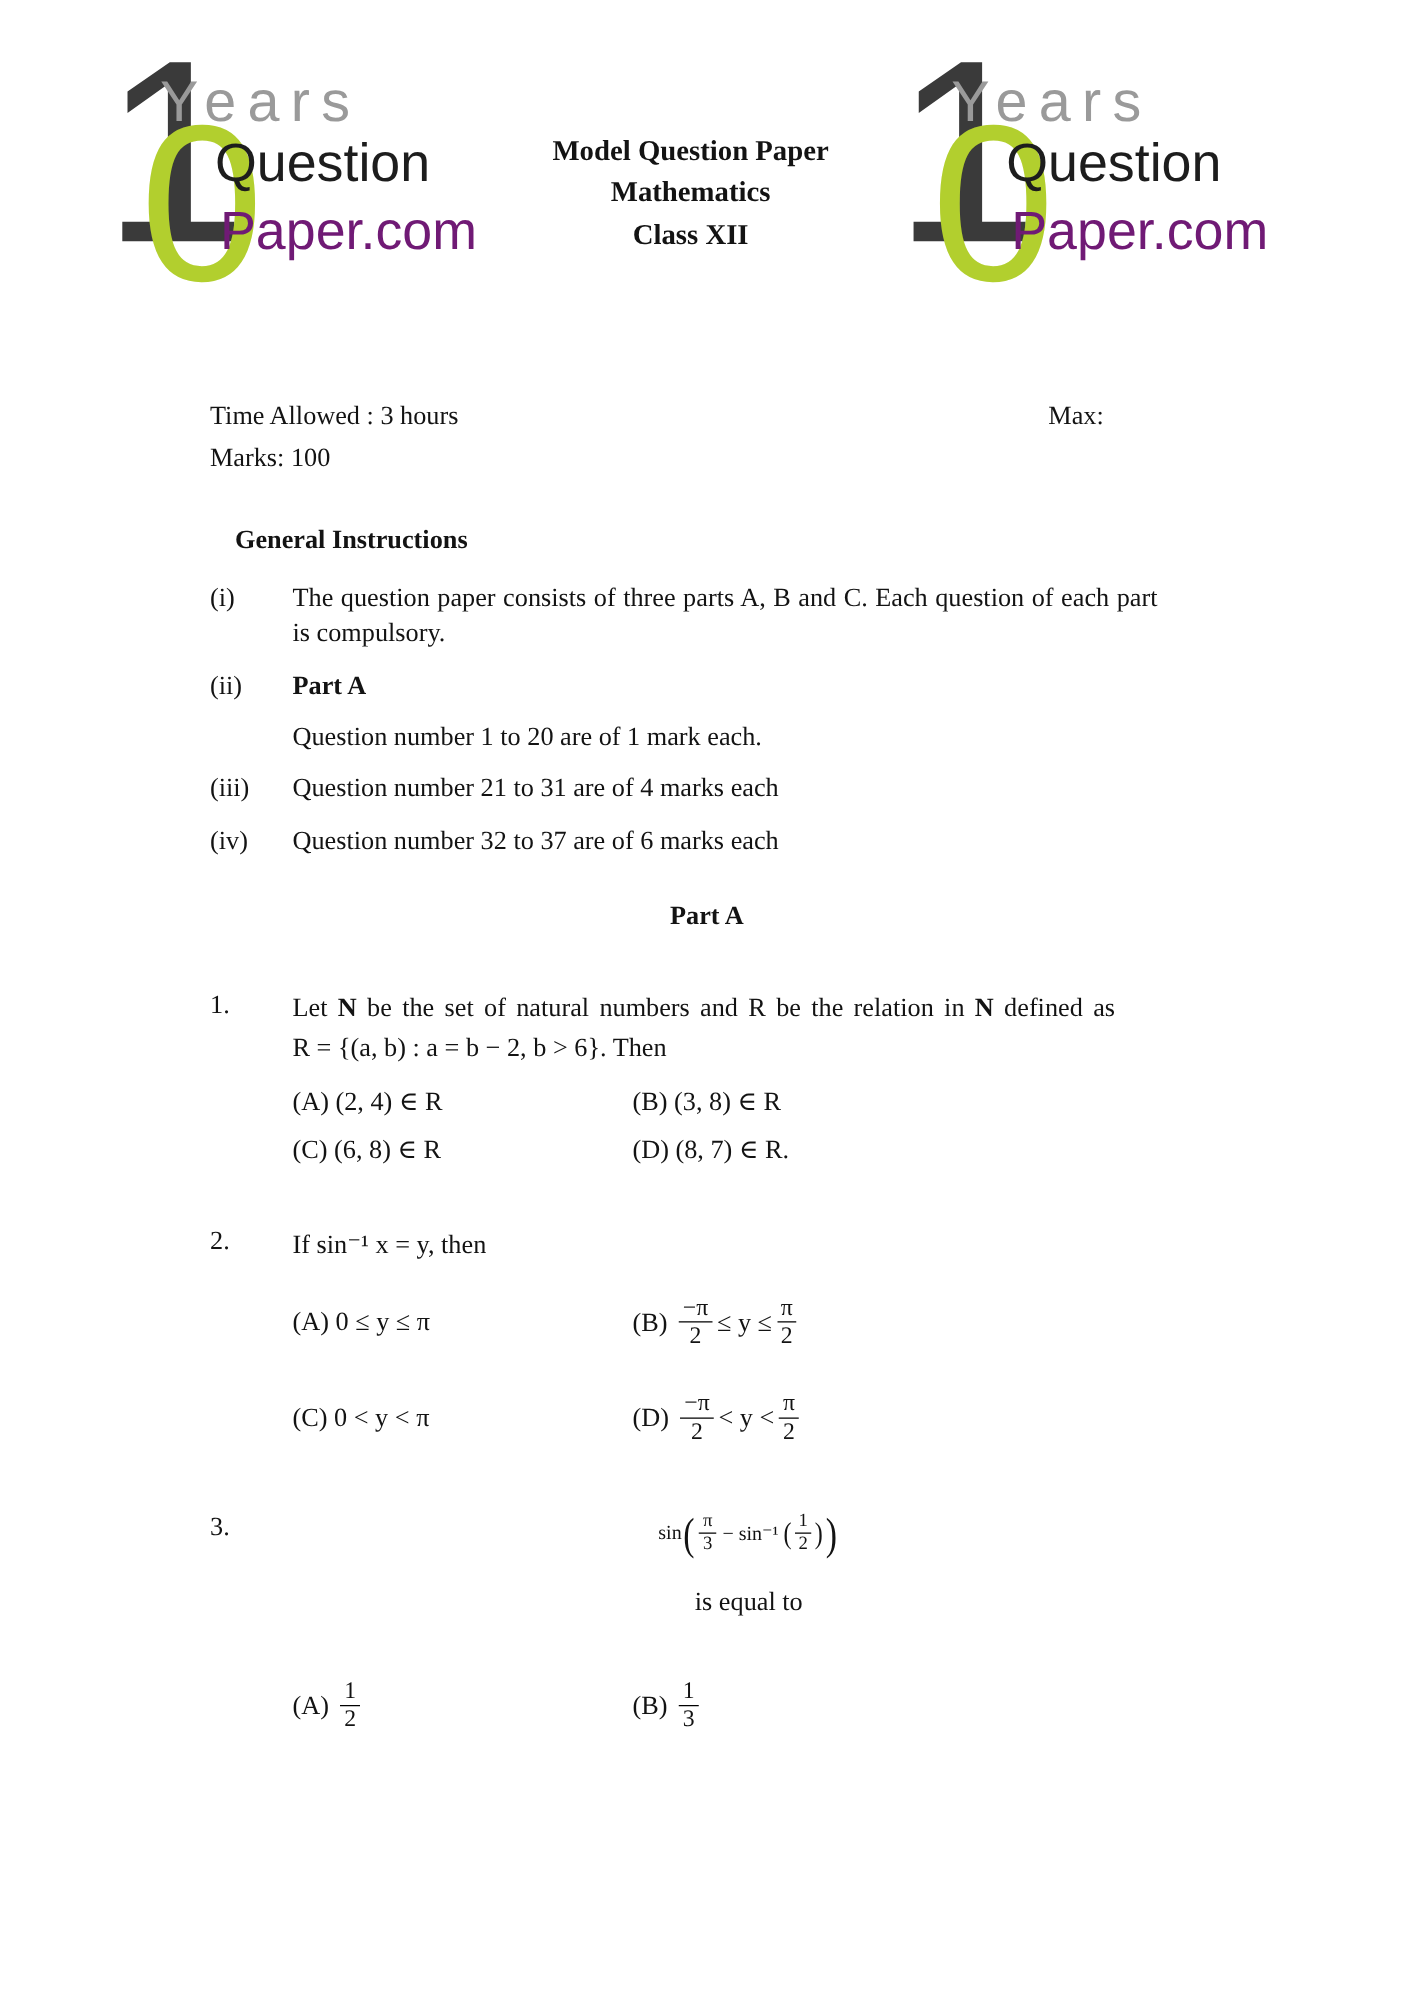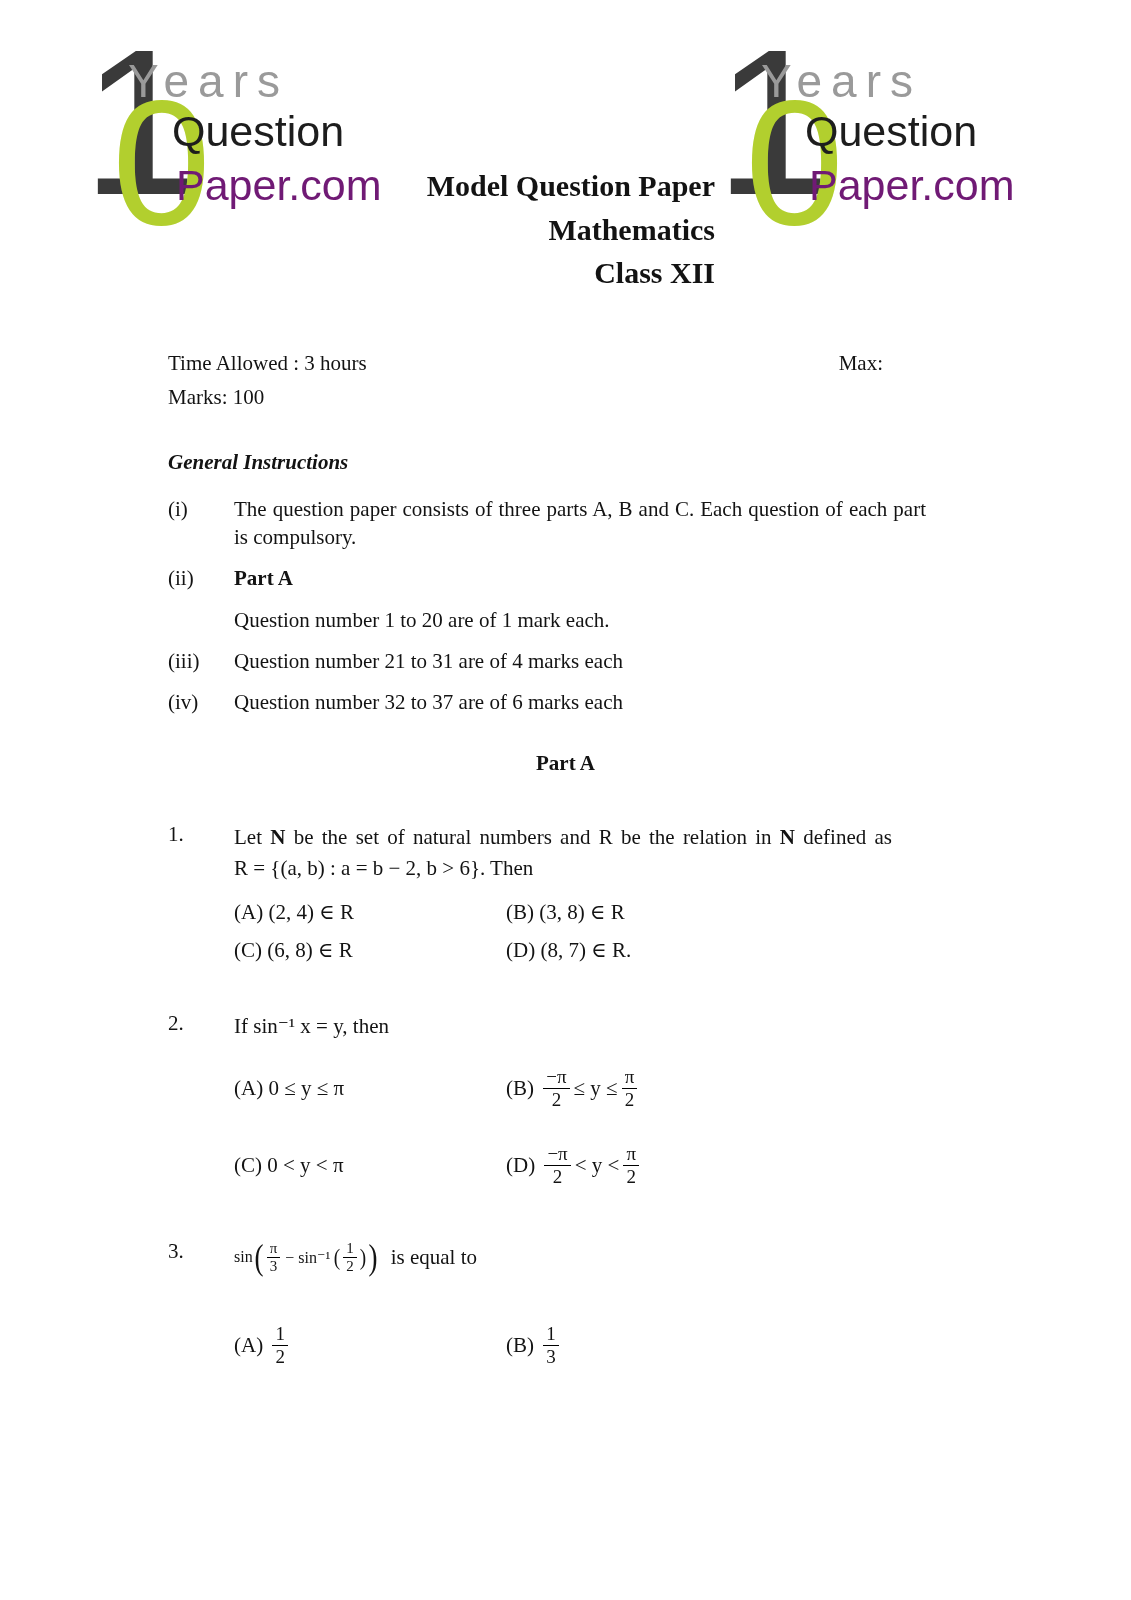--- a/index.html
+++ b/index.html
@@ -13,30 +13,30 @@
 
   
   .header { display:flex; justify-content:space-between; align-items:flex-start; padding:0 108px 0 82px; }
   .logo { position:relative; width:308px; height:212px; flex-shrink:0; font-family:"Liberation Sans", sans-serif; }
   .logo-one  { position:absolute; left:0; top:-34px; font-size:208px; line-height:1; color:#3a3a3a; }
   .logo-zero { position:absolute; left:30px; top:22px; font-size:178px; line-height:1; color:#b2cf2e; }
   .logo-years    { position:absolute; left:46px; top:6px;  font-size:46px; line-height:1; color:#9a9a9a; letter-spacing:9px; }
   .logo-question { position:absolute; left:90px; top:58px; font-size:43px; line-height:1; color:#1d1d1d; }
   .logo-paper    { position:absolute; left:94px; top:112px; font-size:43px; line-height:1; color:#701a75; }
 
-  .title-block { flex:1; text-align:right; margin-top:112px; font-weight:bold; font-size:30px; line-height:1.45; }
+  .title-block { flex:1; text-align:center; margin-top:52px; font-weight:bold; font-size:23px; line-height:1.45; }
 
   
   .meta { margin:56px 248px 0 168px; font-size:21px; }
   .meta-row1 { display:flex; justify-content:space-between; }
   .meta-marks { margin-top:9px; }
 
   
   .general { margin:40px 168px 0 168px; }
-  .gi-heading { font-size:21px; font-weight:bold; font-style:italic; margin-bottom:20px; }
+  .gi-heading { font-size:21px; font-weight:bold; margin-bottom:20px;margin-left:20px; }
   .gi-item { display:flex; font-size:21px; line-height:1.35; margin-bottom:13px; }
   .gi-num { width:66px; flex-shrink:0; }
   .gi-body { width:692px; }
   .just { text-align:justify; }
   .gi-bold { font-weight:bold; margin-bottom:13px; }
 
   
   .parta-heading { text-align:center; font-weight:bold; font-size:21px; margin-top:34px; }
   .intro { margin:50px 166px 0 168px; width:797px; font-size:21px; line-height:1.5; text-align:justify; }
 
@@ -57,21 +57,21 @@
   .optf span { vertical-align:middle; }
 
   
   .frac { display:inline-flex; flex-direction:column; align-items:center; vertical-align:middle; line-height:1.15; font-size:19px; margin:0 4px; }
   .fnum { border-bottom:1.4px solid #000; padding:0 3px; }
   .fden { padding:0 3px; }
   .frac-sm { font-size:15px; margin:0 2px; }
   .frac-sm .fnum { border-bottom:1px solid #000; }
 
   
-  .q3-line { display:flex; align-items:center; gap:12px; }
+  .q3-line { display:flex; align-items:center; gap:24px;flex-direction:column; }
   .math { display:inline-flex; align-items:center; font-size:16px; }
   .paren-big { font-size:36px; font-weight:300; line-height:1; transform:scaleX(0.75); }
   .paren-sm  { font-size:24px; font-weight:300; line-height:1; transform:scaleX(0.8); }
   .math-mid { margin:0 3px; }
   .q3opts { margin-top:48px; }
 </style>
 </head>
 <body>
 
 <div class="page">

